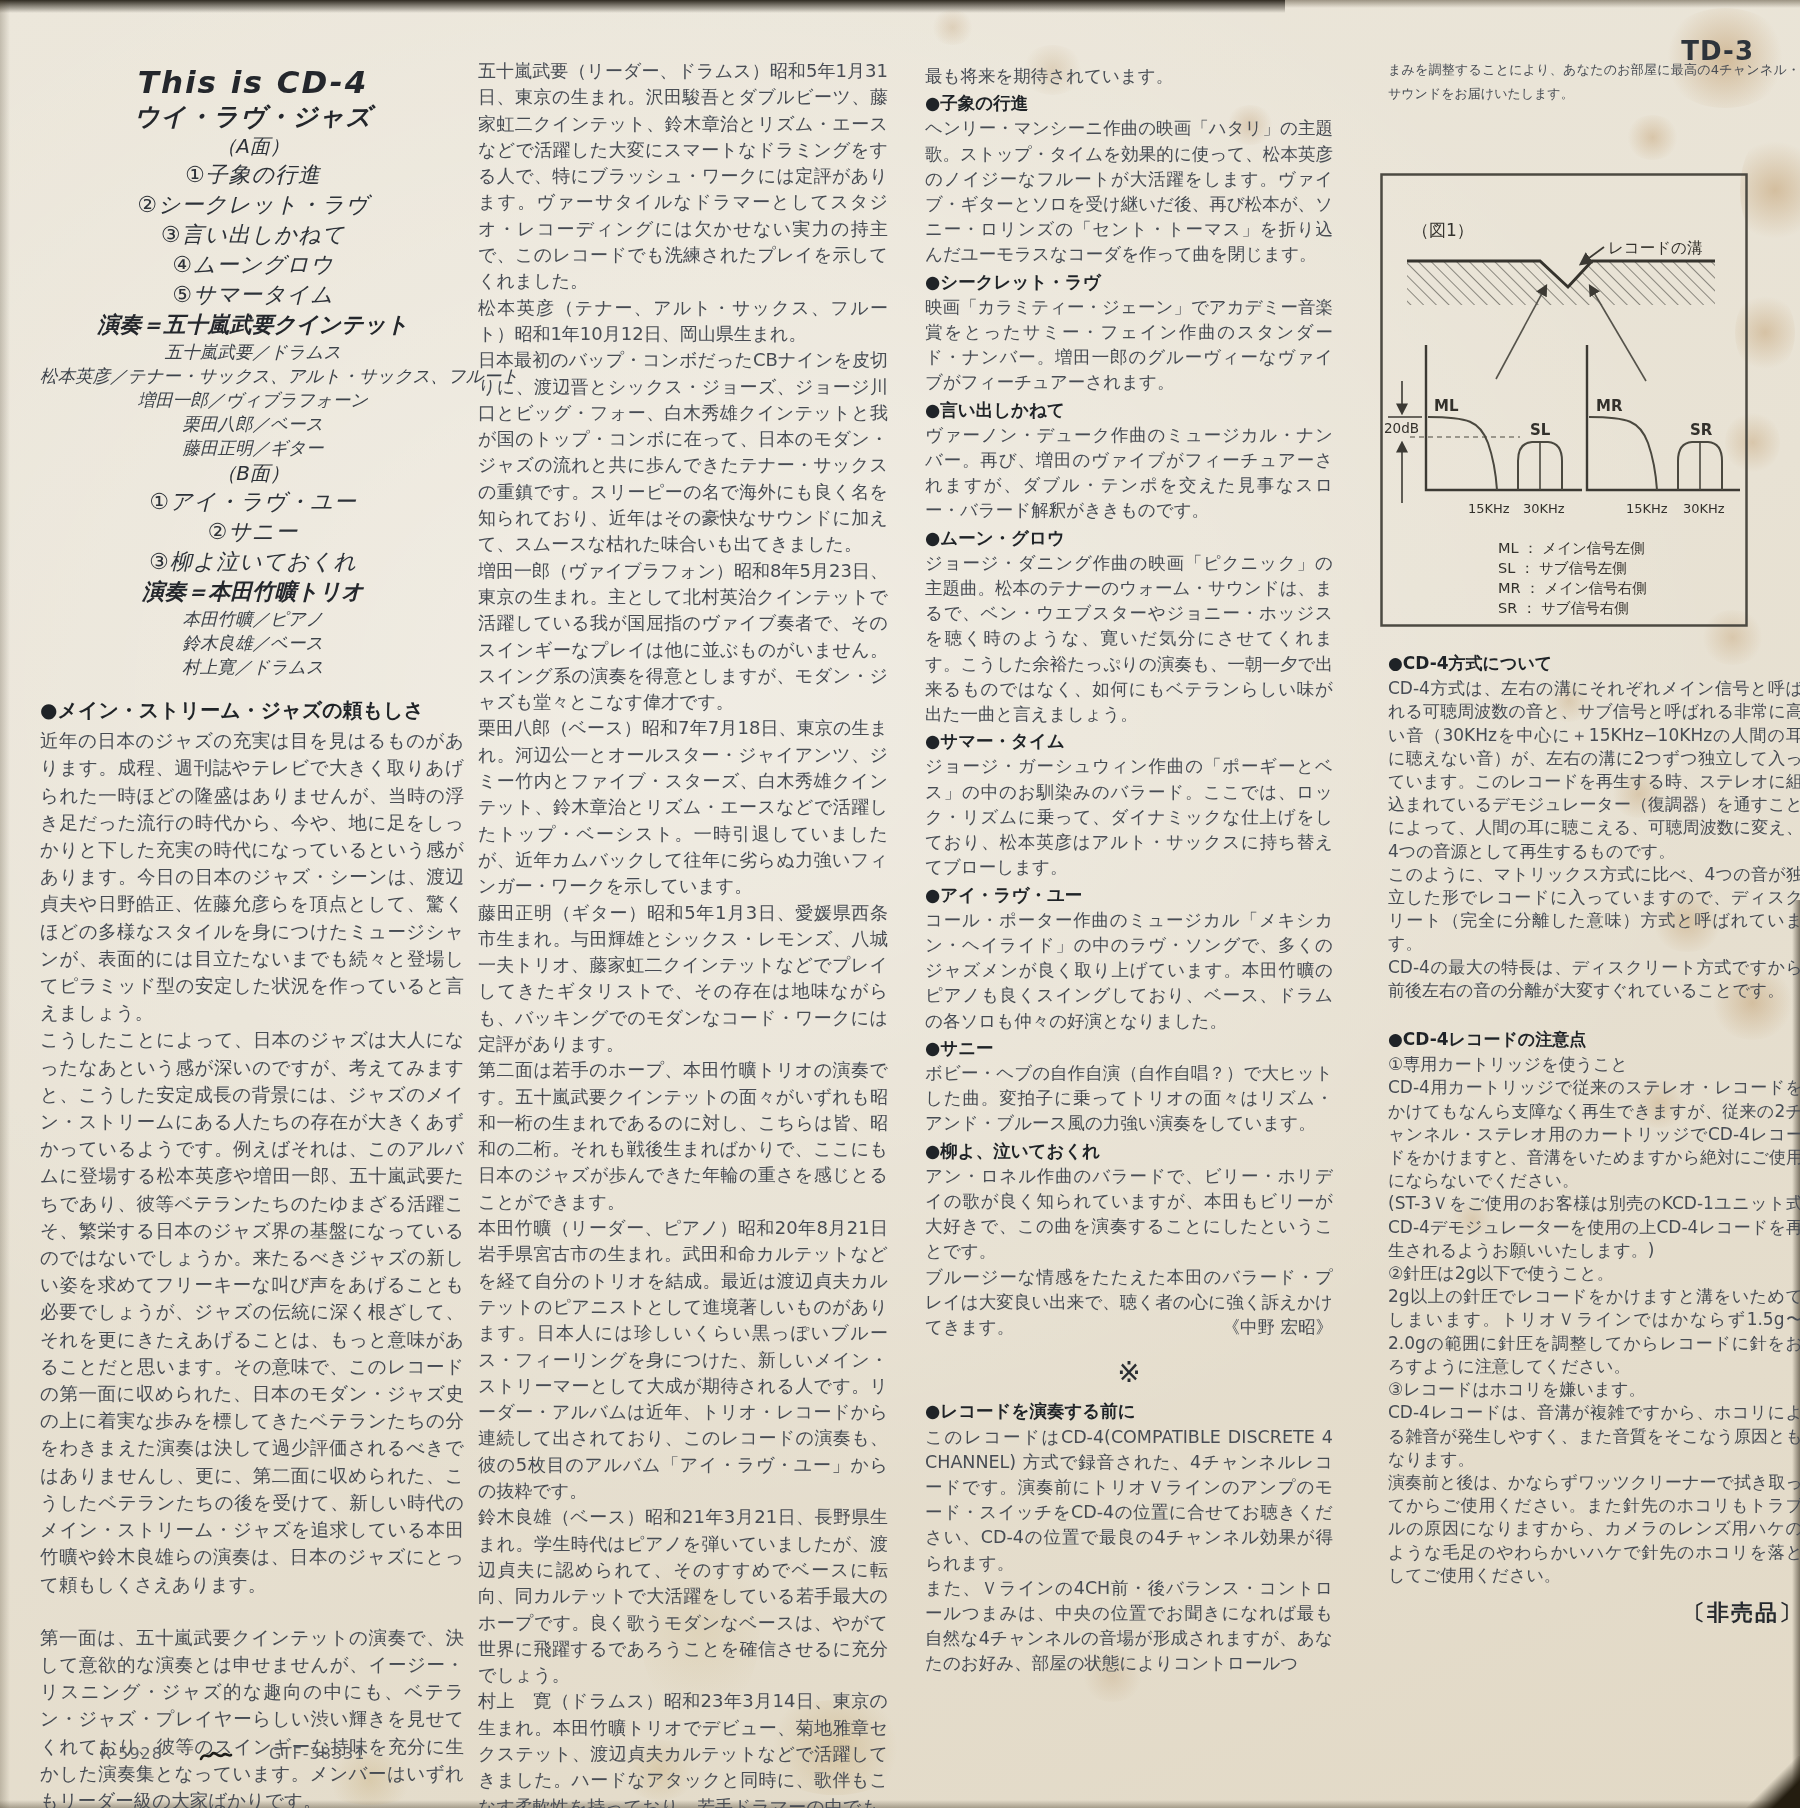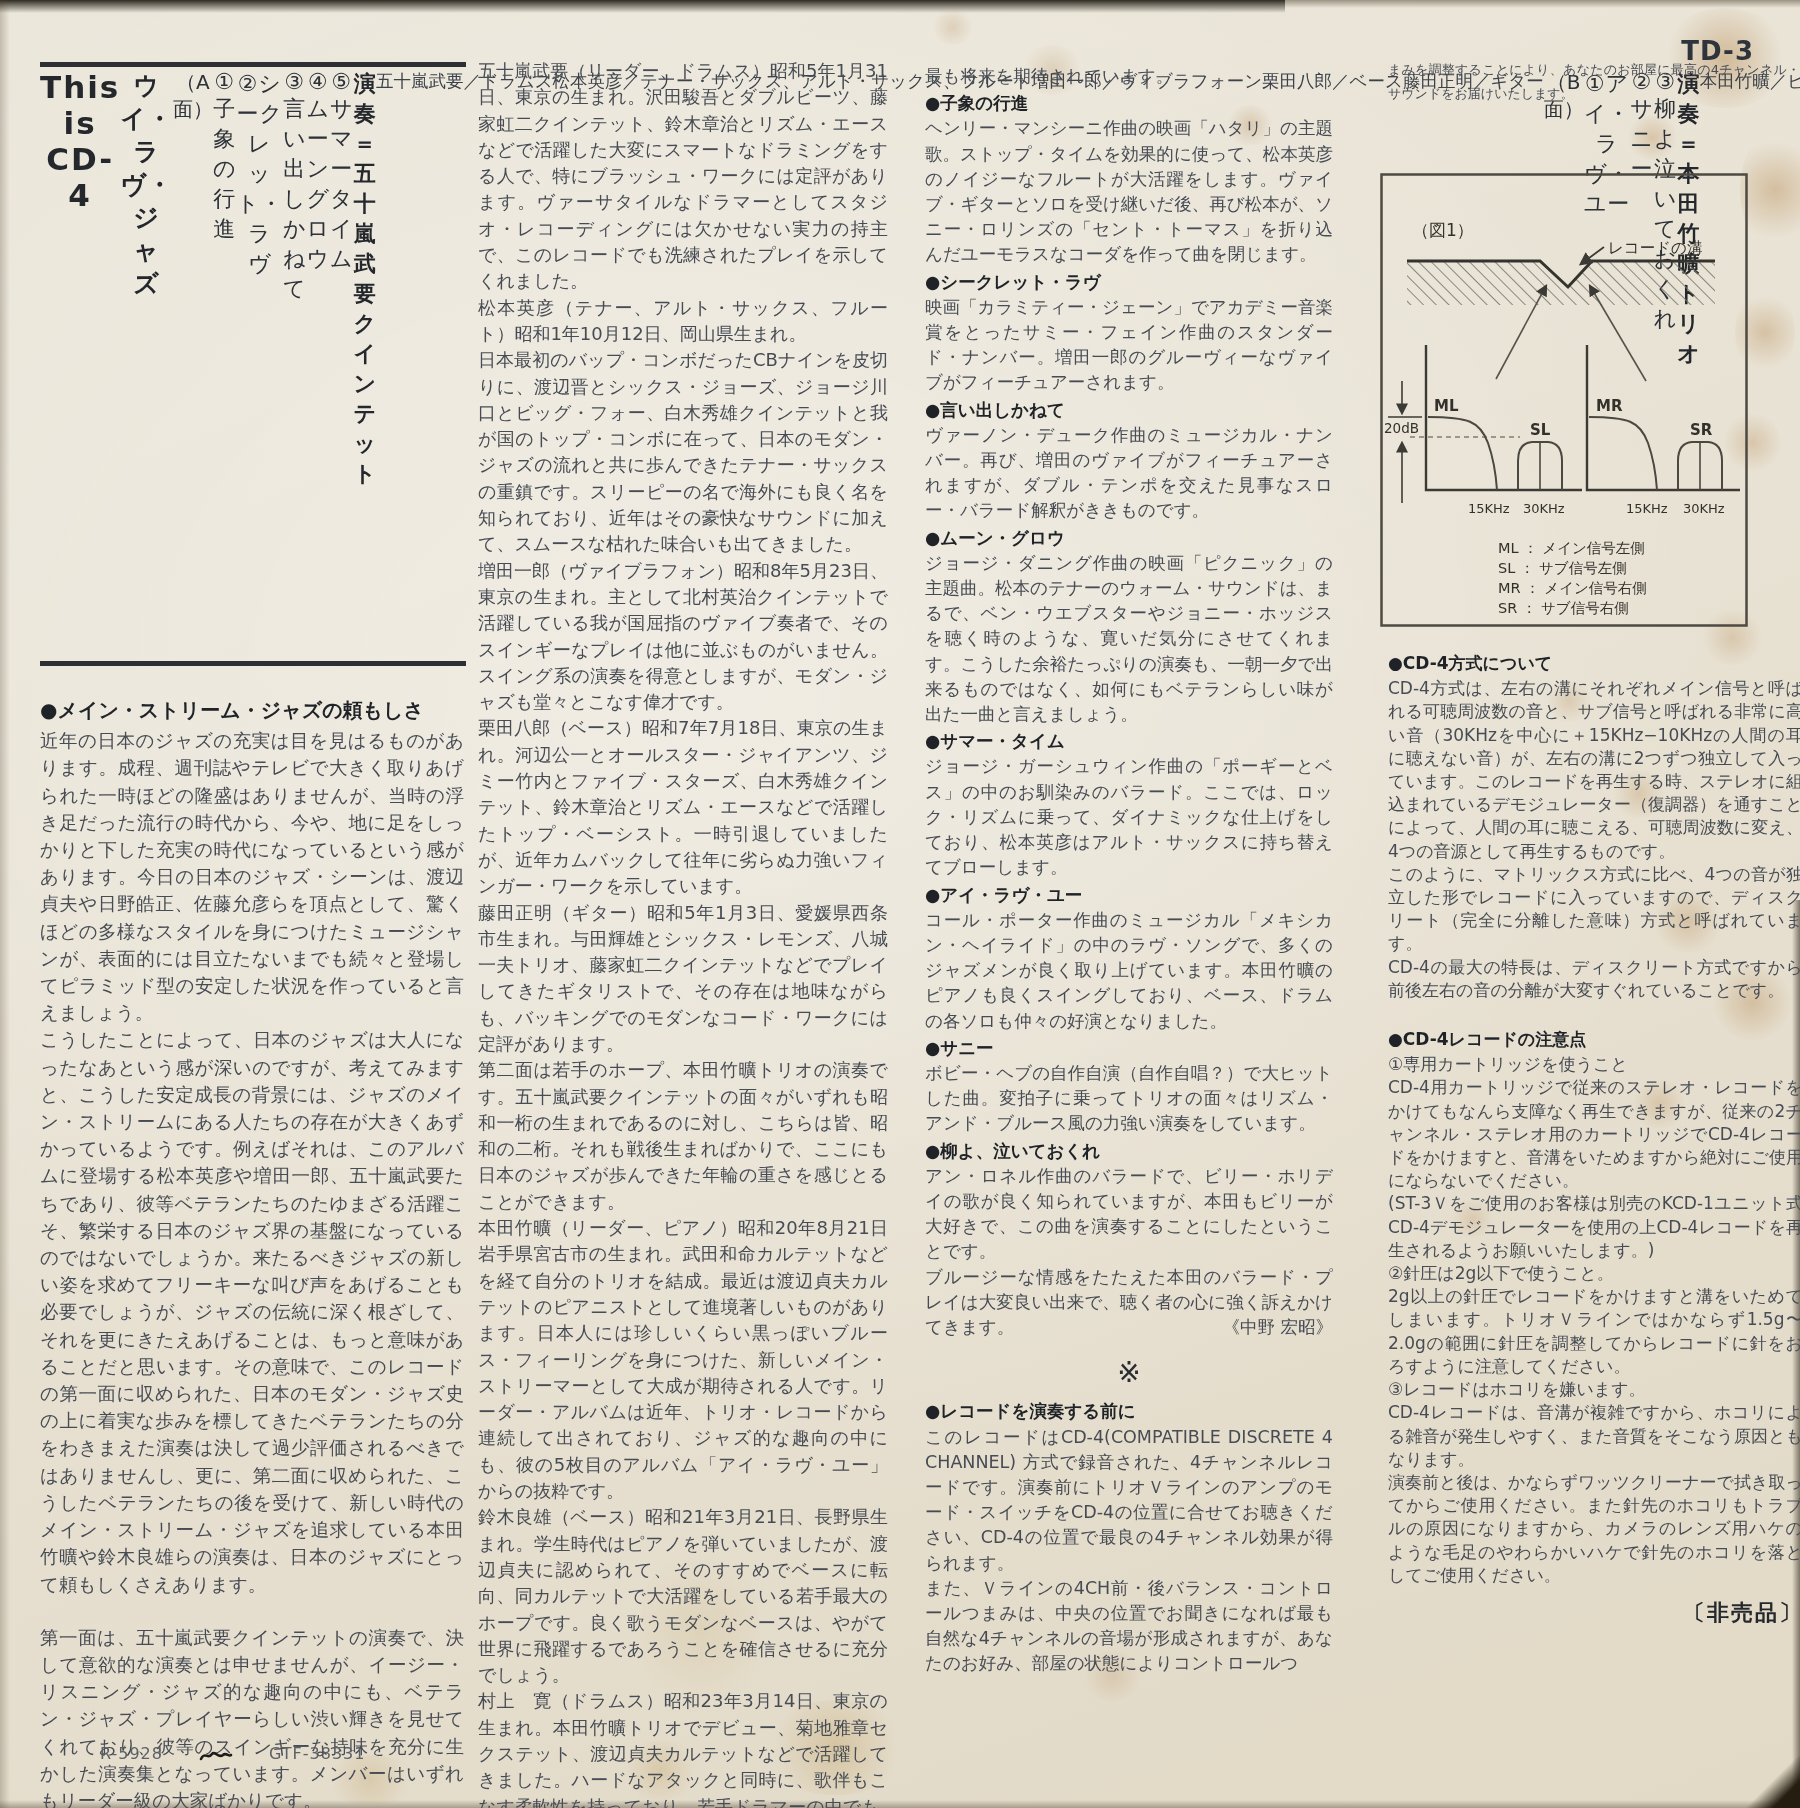--- a/index.html
+++ b/index.html
@@ -23,21 +23,21 @@
   .edge-bottom{position:absolute;left:0;bottom:0;width:1800px;height:8px;
     background:linear-gradient(0deg, rgba(50,40,22,0.35), rgba(50,40,22,0));}
   .corner-br{position:absolute;right:0;bottom:0;width:70px;height:52px;
     background:linear-gradient(315deg, #241d10 22%, rgba(36,29,16,0) 45%);}
   
   .stain{position:absolute;border-radius:50%;pointer-events:none;}
   
   .tracklist{position:absolute;left:40px;top:62px;width:426px;height:604px;
     display:flex;flex-direction:column;text-align:center;color:#2d3239;}
   .rule{height:5px;background:#2c2f34;}
-  .tl-content{flex:1;display:flex;flex-direction:row;justify-content:space-between;padding:2px 0;}
+  .tl-content{flex:1;display:flex;flex-direction:column;justify-content:space-between;padding:2px 0;font-style:italic;}
   .blk{margin:0;}
   .blk.en-title{font-size:31px;font-weight:bold;letter-spacing:2px;color:#24272c;}
   .blk.album{font-size:25px;font-weight:bold;letter-spacing:1px;color:#24272c;}
   .blk.side{font-size:20px;}
   .blk.track{font-size:22px;letter-spacing:1px;}
   .blk.performer{font-size:22px;font-weight:bold;color:#24272c;}
   .blk.member{font-size:17.5px;white-space:nowrap;color:#3c424a;}
   
   .col{position:absolute;text-align:justify;}
   .col .blk{margin:0;}
@@ -136,21 +136,21 @@
     </section>
 
   <section class="col col2">
       <div class="blk para">五十嵐武要（リーダー、ドラムス）昭和5年1月31日、東京の生まれ。沢田駿吾とダブルビーツ、藤家虹二クインテット、鈴木章治とリズム・エースなどで活躍した大変にスマートなドラミングをする人で、特にブラッシュ・ワークには定評があります。ヴァーサタイルなドラマーとしてスタジオ・レコーディングには欠かせない実力の持主で、このレコードでも洗練されたプレイを示してくれました。</div>
       <div class="blk para">松本英彦（テナー、アルト・サックス、フルート）昭和1年10月12日、岡山県生まれ。</div>
       <div class="blk para">日本最初のバップ・コンボだったCBナインを皮切りに、渡辺晋とシックス・ジョーズ、ジョージ川口とビッグ・フォー、白木秀雄クインテットと我が国のトップ・コンボに在って、日本のモダン・ジャズの流れと共に歩んできたテナー・サックスの重鎮です。スリーピーの名で海外にも良く名を知られており、近年はその豪快なサウンドに加えて、スムースな枯れた味合いも出てきました。</div>
       <div class="blk para">増田一郎（ヴァイブラフォン）昭和8年5月23日、東京の生まれ。主として北村英治クインテットで活躍している我が国屈指のヴァイブ奏者で、そのスインギーなプレイは他に並ぶものがいません。スイング系の演奏を得意としますが、モダン・ジャズも堂々とこなす偉才です。</div>
       <div class="blk para">栗田八郎（ベース）昭和7年7月18日、東京の生まれ。河辺公一とオールスター・ジャイアンツ、ジミー竹内とファイブ・スターズ、白木秀雄クインテット、鈴木章治とリズム・エースなどで活躍したトップ・ベーシスト。一時引退していましたが、近年カムバックして往年に劣らぬ力強いフィンガー・ワークを示しています。</div>
       <div class="blk para">藤田正明（ギター）昭和5年1月3日、愛媛県西条市生まれ。与田輝雄とシックス・レモンズ、八城一夫トリオ、藤家虹二クインテットなどでプレイしてきたギタリストで、その存在は地味ながらも、バッキングでのモダンなコード・ワークには定評があります。</div>
       <div class="blk para">第二面は若手のホープ、本田竹曠トリオの演奏です。五十嵐武要クインテットの面々がいずれも昭和一桁の生まれであるのに対し、こちらは皆、昭和の二桁。それも戦後生まればかりで、ここにも日本のジャズが歩んできた年輪の重さを感じとることができます。</div>
-      <div class="blk para">本田竹曠（リーダー、ピアノ）昭和20年8月21日岩手県宮古市の生まれ。武田和命カルテットなどを経て自分のトリオを結成。最近は渡辺貞夫カルテットのピアニストとして進境著しいものがあります。日本人には珍しいくらい黒っぽいブルース・フィーリングを身につけた、新しいメイン・ストリーマーとして大成が期待される人です。リーダー・アルバムは近年、トリオ・レコードから連続して出されており、ジャズ的な趣向の中にも、彼の5枚目のアルバム「アイ・ラヴ・ユー」からの抜粋です。</div>
+      <div class="blk para">本田竹曠（リーダー、ピアノ）昭和20年8月21日岩手県宮古市の生まれ。武田和命カルテットなどを経て自分のトリオを結成。最近は渡辺貞夫カルテットのピアニストとして進境著しいものがあります。日本人には珍しいくらい黒っぽいブルース・フィーリングを身につけた、新しいメイン・ストリーマーとして大成が期待される人です。リーダー・アルバムは近年、トリオ・レコードから連続して出されており、このレコードの演奏も、彼の5枚目のアルバム「アイ・ラヴ・ユー」からの抜粋です。</div>
       <div class="blk para">鈴木良雄（ベース）昭和21年3月21日、長野県生まれ。学生時代はピアノを弾いていましたが、渡辺貞夫に認められて、そのすすめでベースに転向、同カルテットで大活躍をしている若手最大のホープです。良く歌うモダンなベースは、やがて世界に飛躍するであろうことを確信させるに充分でしょう。</div>
       <div class="blk para">村上　寛（ドラムス）昭和23年3月14日、東京の生まれ。本田竹曠トリオでデビュー、菊地雅章セクステット、渡辺貞夫カルテットなどで活躍してきました。ハードなアタックと同時に、歌伴もこなす柔軟性を持っており、若手ドラマーの中でも</div>
     </section>
 
   <section class="col col3">
       <div class="blk para">最も将来を期待されています。</div>
       <div class="blk heading gap-before">●子象の行進</div>
       <div class="blk para">ヘンリー・マンシーニ作曲の映画「ハタリ」の主題歌。ストップ・タイムを効果的に使って、松本英彦のノイジーなフルートが大活躍をします。ヴァイブ・ギターとソロを受け継いだ後、再び松本が、ソニー・ロリンズの「セント・トーマス」を折り込んだユーモラスなコーダを作って曲を閉じます。</div>
       <div class="blk heading">●シークレット・ラヴ</div>
       <div class="blk para">映画「カラミティー・ジェーン」でアカデミー音楽賞をとったサミー・フェイン作曲のスタンダード・ナンバー。増田一郎のグルーヴィーなヴァイブがフィーチュアーされます。</div>

